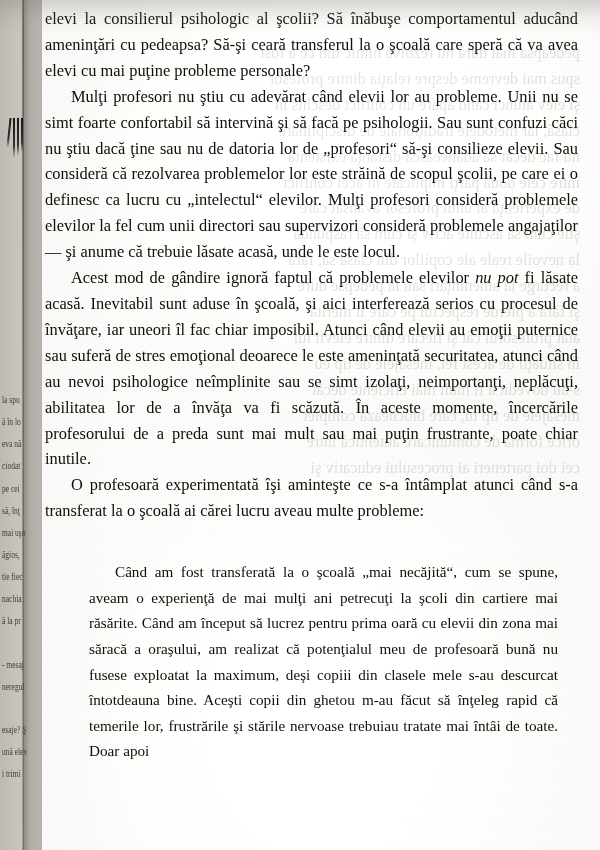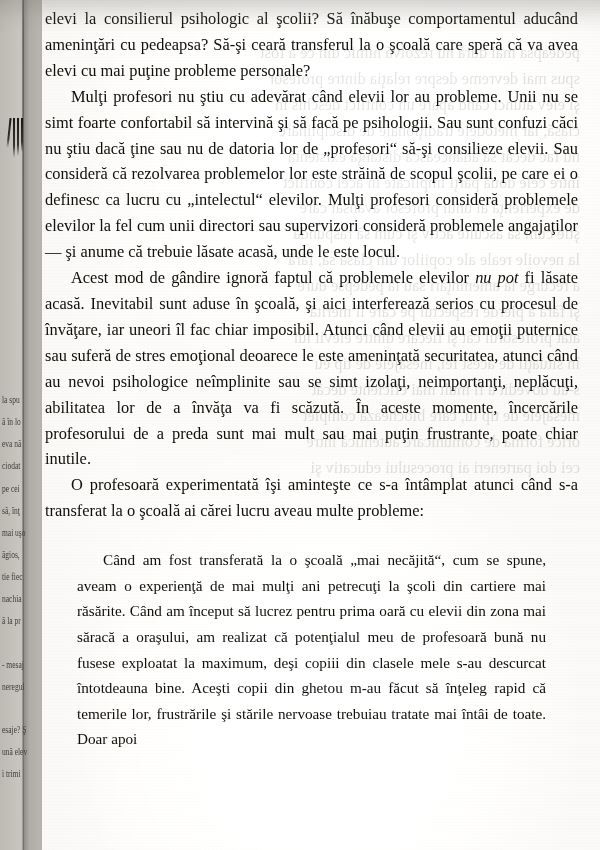--- a/index.html
+++ b/index.html
@@ -127,21 +127,21 @@
     -webkit-font-smoothing: none;
   }
   #text-column p {
     margin: 0;
     text-indent: 26px;
     hyphens: none;
   }
   #text-column p.first { text-indent: 0; }
 
   .blockquote {
-    margin: 0;
+    margin: 12px;
     padding: 23px 0 0 32px;
     width: 501px;
     box-sizing: border-box;
     font-size: 15.2px;
     line-height: 25.6px;
     text-align: justify;
     color: #15140f;
   }
   .blockquote p {
     margin: 0;

